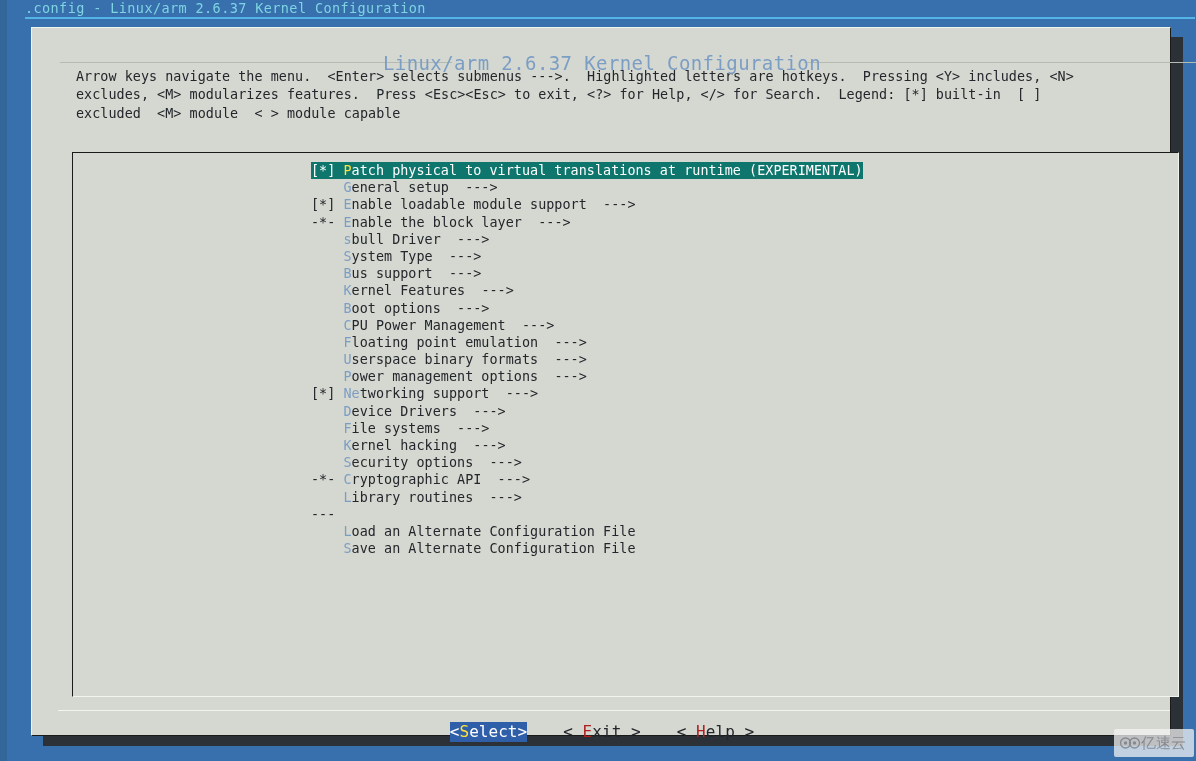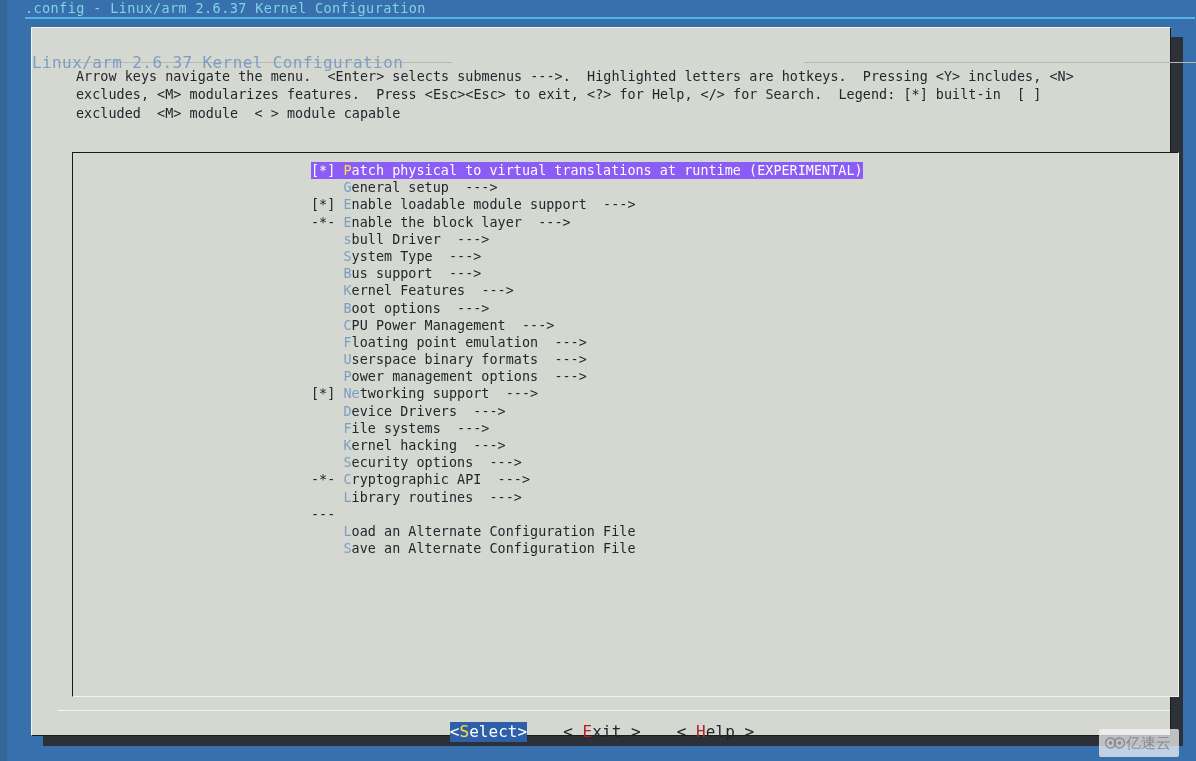--- a/index.html
+++ b/index.html
@@ -70,23 +70,23 @@
     border-right: 1px solid #1a1a1a;
     border-bottom: 1px solid #1a1a1a;
     box-sizing: border-box;
   }
 
   
   #dialog-title {
     position: absolute;
     left: 0; top: 27px;
     width: 1140px;
-    text-align: left;
+    text-align: center;
     color: #7c9dc4;
-    font-size: 16px;
+    font-size: 19px;
     line-height: 16px;
     letter-spacing: 0.4px;
     white-space: pre;
     z-index: 4;
   }
   .title-rule {
     position: absolute;
     top: 34px;
     height: 1px;
     background: #b6bbb2;
@@ -130,21 +130,21 @@
     line-height: 17.2px;
     color: #23262b;
     letter-spacing: 0.05px;
   }
   .menu-row {
     white-space: pre;
     height: 17.2px;
     display: block;
   }
   .menu-row.selected {
-    background: #8b5cf6;
+    background: #0f766e;
     color: #ffffff;
     display: inline-block;
   }
   .mk { color: #7c9dc4; }               
   .menu-row.selected .mk { color: #ffe13b; }  
 
   
   #button-sep {
     position: absolute;
     left: 26px; top: 682px;
@@ -180,21 +180,21 @@
     position: absolute;
     left: 0; top: 746px;
     width: 1196px;
     height: 15px;
     background: #3770ad;
   }
 
   
   #watermark {
     position: absolute;
-    right: 24px;
+    right: 9px;
     bottom: 4px;
     height: 26px;
     display: flex;
     align-items: center;
     color: #8d9299;
     font-family: Liberation Mono, monospace;
     font-size: 15px;
     opacity: 0.92;
     background: rgba(244,244,244,0.80);
     padding: 1px 8px 1px 5px;

